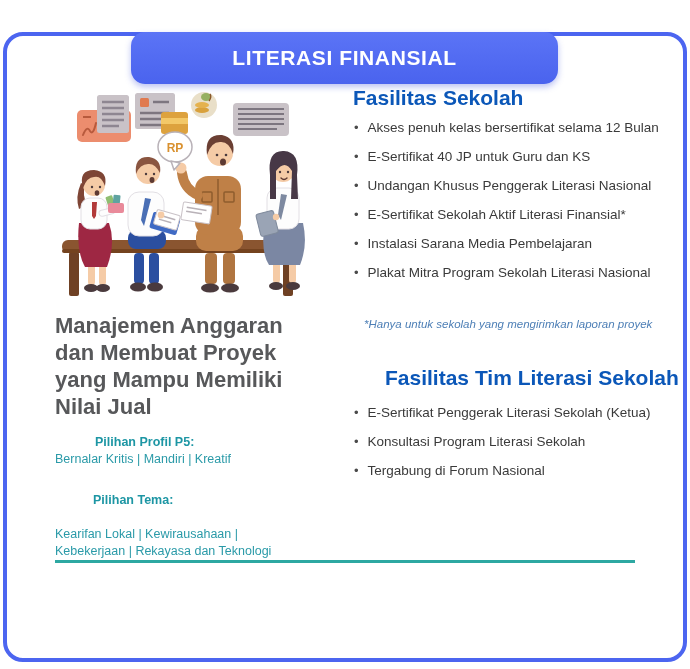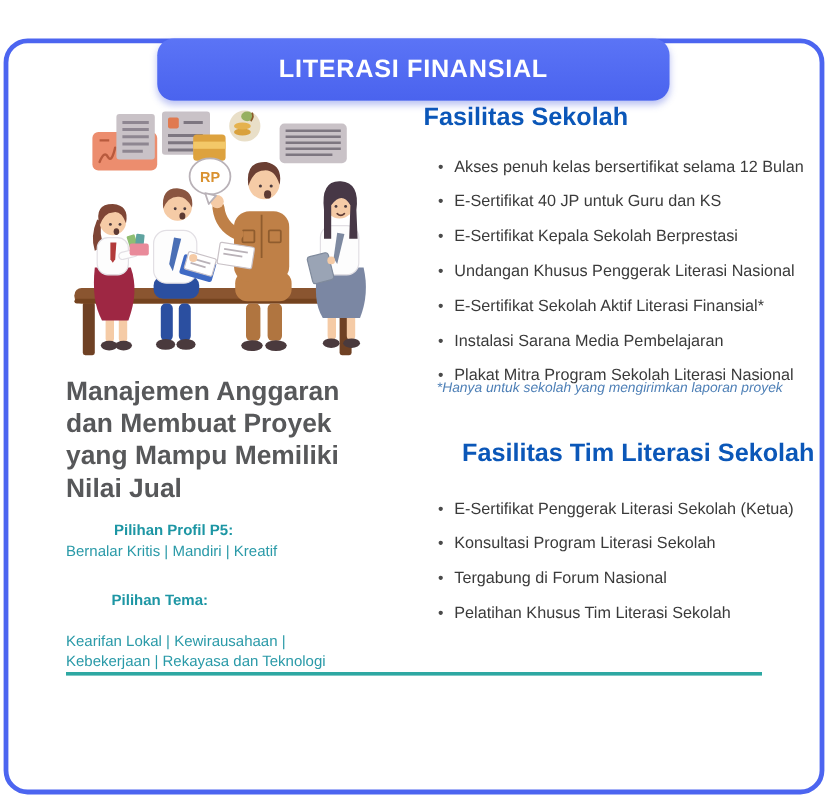--- a/index.html
+++ b/index.html
@@ -36,21 +36,21 @@
     position:absolute;left:55px;font-size:12.5px;color:#2a9aa8;line-height:16.5px;z-index:2;
   }
   .profil-label{top:435px;padding-left:40px;} .profil-value{top:451px;}
   .tema-label{top:493px;padding-left:38px;}  .tema-value{top:526px;width:240px;}
   
   .section-title{
     position:absolute;left:353px;font-size:21px;font-weight:bold;color:#0b57b8;z-index:2;
   }
   .title-1{top:86px;} .title-2{top:366px;margin-left:32px;}
   ul.facility-list{
-    position:absolute;left:352px;width:320px;margin:13px;padding:0;list-style:none;z-index:2;
+    position:absolute;left:352px;width:320px;margin:2px;padding:0;list-style:none;z-index:2;
   }
   .list-1{top:118px;} .list-2{top:403px;}
   ul.facility-list li{
     display:flex;align-items:flex-start;
     font-size:13.5px;color:#3a3a3a;line-height:15px;margin:0 0 14px 0;
   }
   ul.facility-list li::before{
     content:"\2022";color:#4a4a4a;font-size:13px;margin:0 9px 0 0;line-height:15px;
   }
   .footnote{
@@ -235,23 +235,20 @@
 <ul class="facility-list list-1">
 
     <li>
       <span class="txt">Akses penuh kelas bersertifikat selama 12 Bulan</span>
     </li>
 
     <li>
       <span class="txt">E-Sertifikat 40 JP untuk Guru dan KS</span>
     </li>
 
-    <li>
-      <span class="txt">E-Sertifikat Kepala Sekolah Berprestasi</span>
-    </li>
 
     <li>
       <span class="txt">Undangan Khusus Penggerak Literasi Nasional</span>
     </li>
 
     <li>
       <span class="txt">E-Sertifikat Sekolah Aktif Literasi Finansial*</span>
     </li>
 
     <li>
@@ -273,18 +270,15 @@
 
 
     <li>
       <span class="txt">Konsultasi Program Literasi Sekolah</span>
     </li>
 
     <li>
       <span class="txt">Tergabung di Forum Nasional</span>
     </li>
 
-    <li>
-      <span class="txt">Pelatihan Khusus Tim Literasi Sekolah</span>
-    </li>
   </ul>
 
 <div class="divider"></div>
 
 </body></html>

